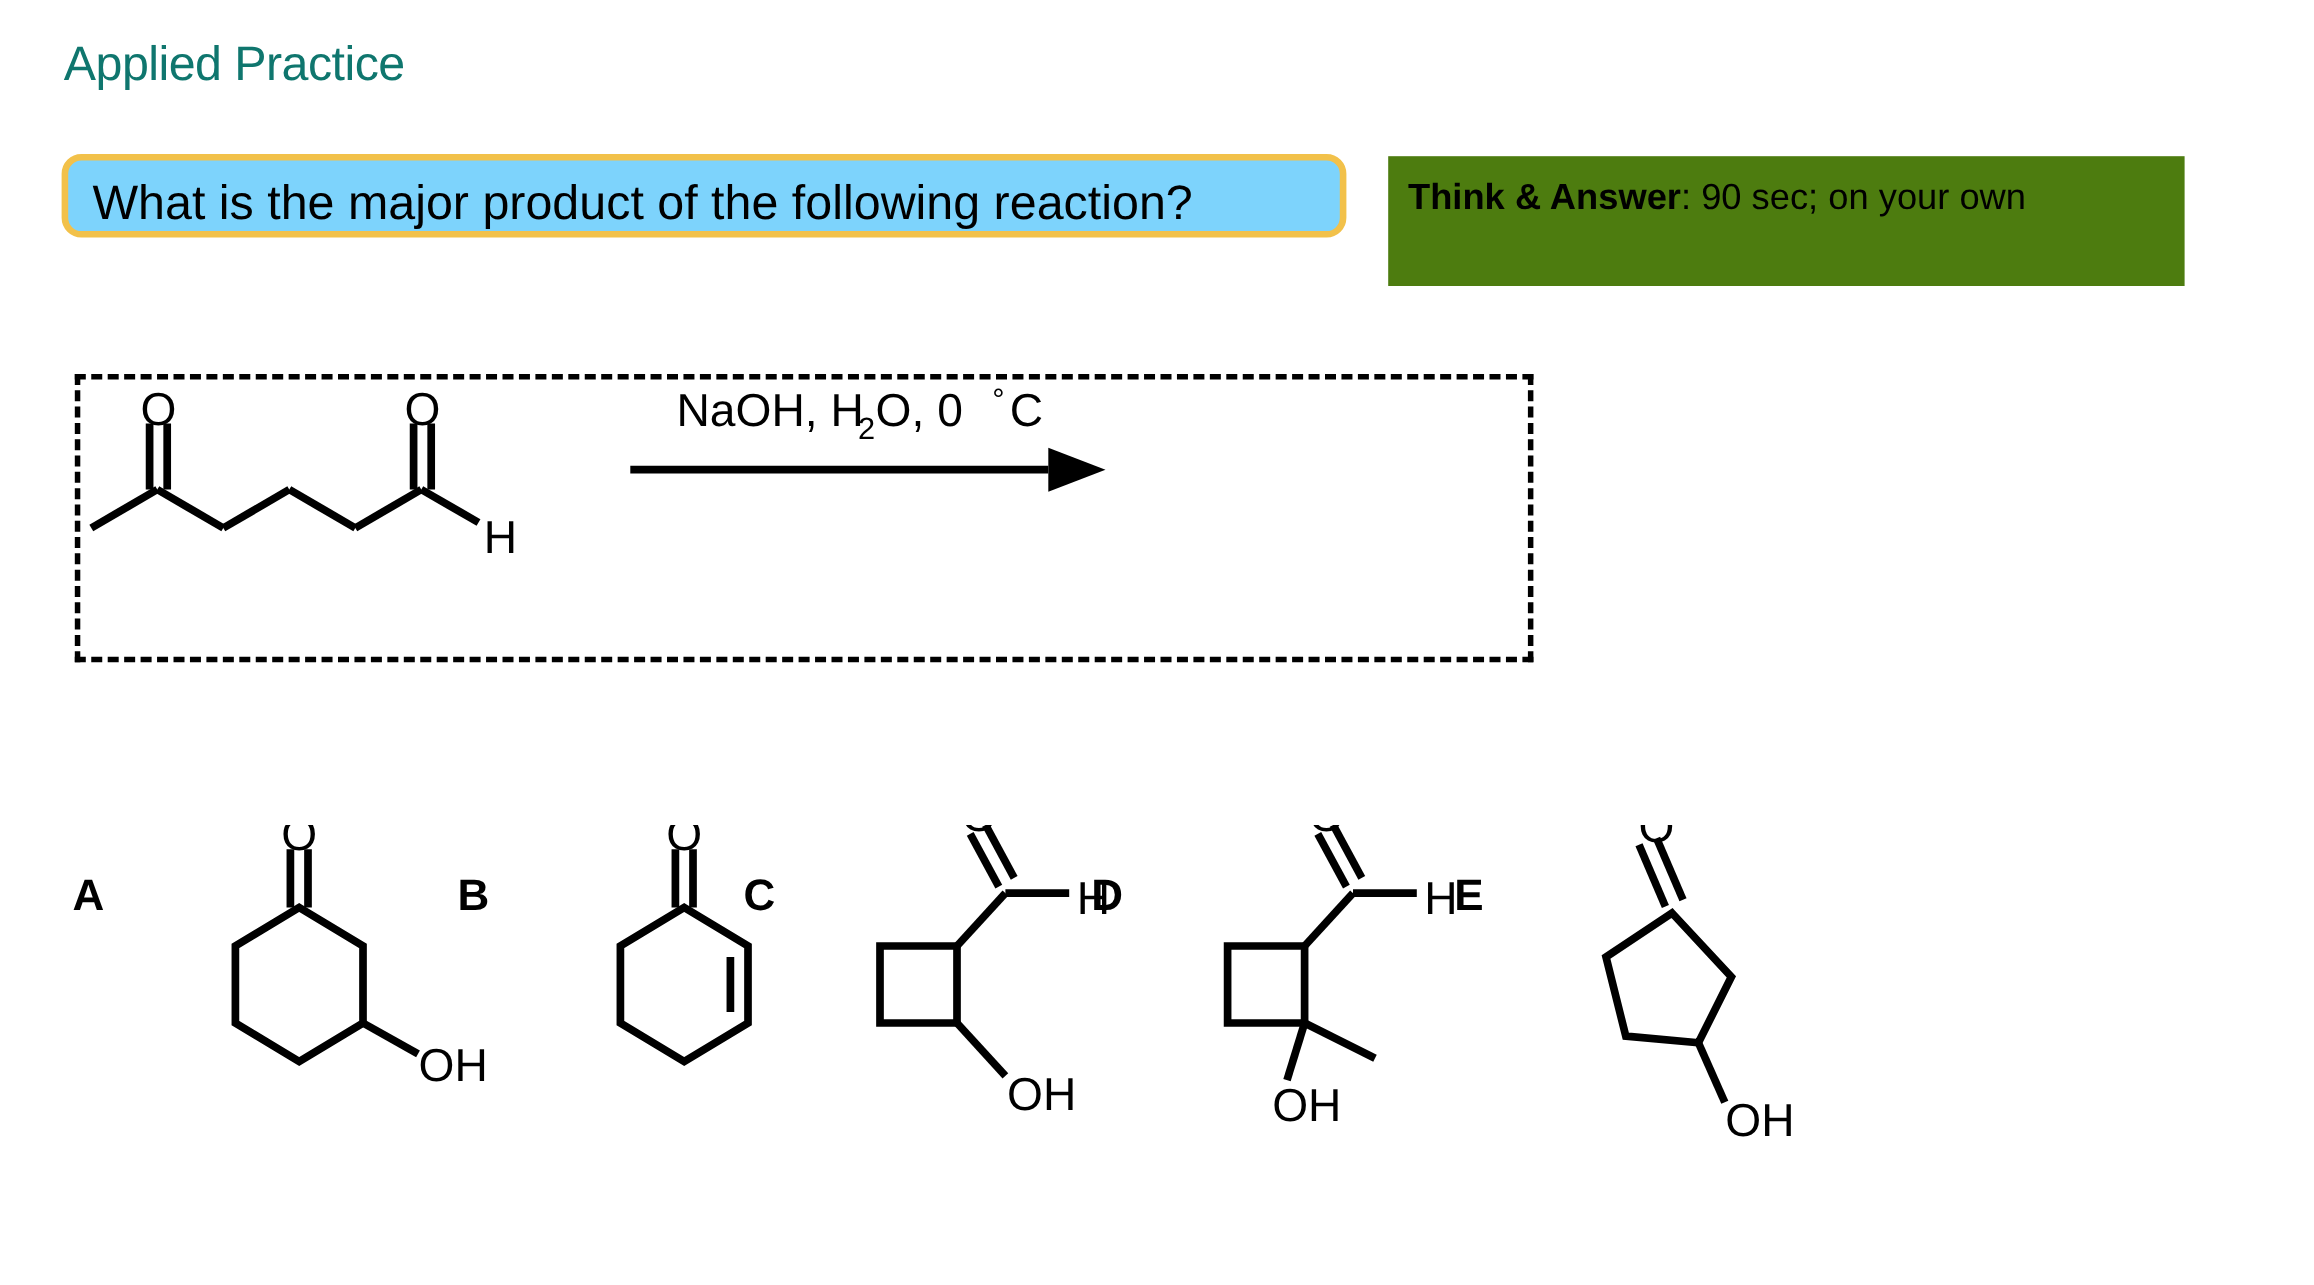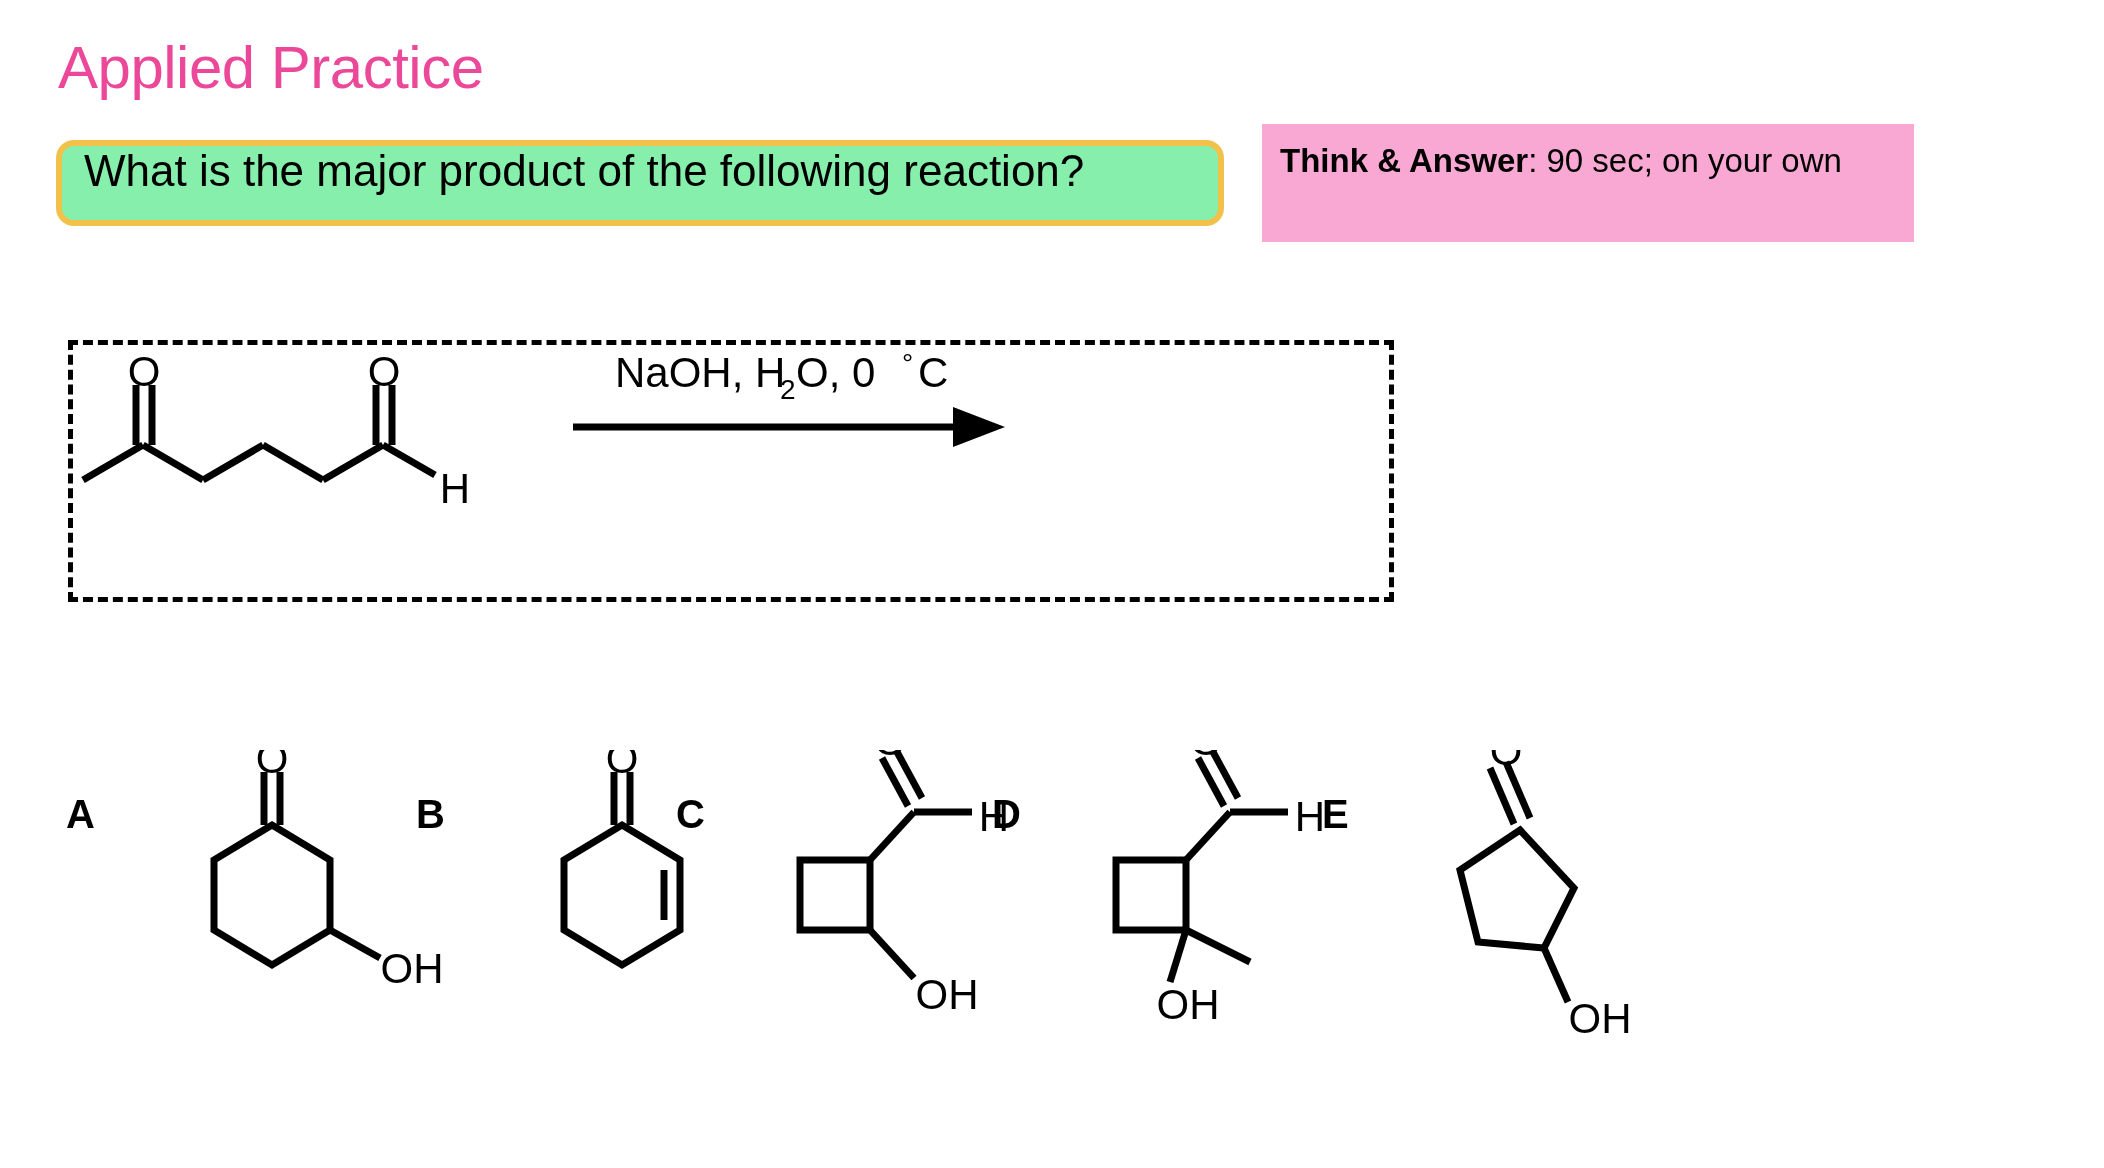--- a/index.html
+++ b/index.html
@@ -14,55 +14,55 @@
     overflow: hidden;
     font-family: "Liberation Sans", sans-serif;
     color: #000000;
   }
 
   
   #page-title {
     position: absolute;
     left: 58px;
     top: 36px;
-    font-size: 60px;
+    font-size: 44px;
     line-height: 1.05;
     letter-spacing: -0.5px;
-    color: #ec4899;
+    color: #0f766e;
     white-space: nowrap;
   }
 
   
   #question-box {
     position: absolute;
     left: 56px;
     top: 140px;
     width: 1168px;
-    height: 86px;
+    height: 76px;
     box-sizing: border-box;
     border: 6px solid #F2C14A;
     border-radius: 18px;
-    background: #86efac;
+    background: #7dd3fc;
     display: flex;
-    align-items: flex-start;
+    align-items: flex-end;
   }
   #question-text {
     font-size: 44px;
     padding-left: 22px;
     white-space: nowrap;
   }
 
   
   #instructions-box {
     position: absolute;
     left: 1262px;
-    top: 124px;
-    width: 652px;
+    top: 142px;
+    width: 724px;
     height: 118px;
-    background: #f9a8d4;
+    background: #4d7c0f;
     box-sizing: border-box;
     padding: 14px 0 0 18px;
   }
   .instr-line {
     font-size: 33px;
     line-height: 1.42;
     white-space: nowrap;
   }
   .instr-line b { font-weight: bold; }
 

